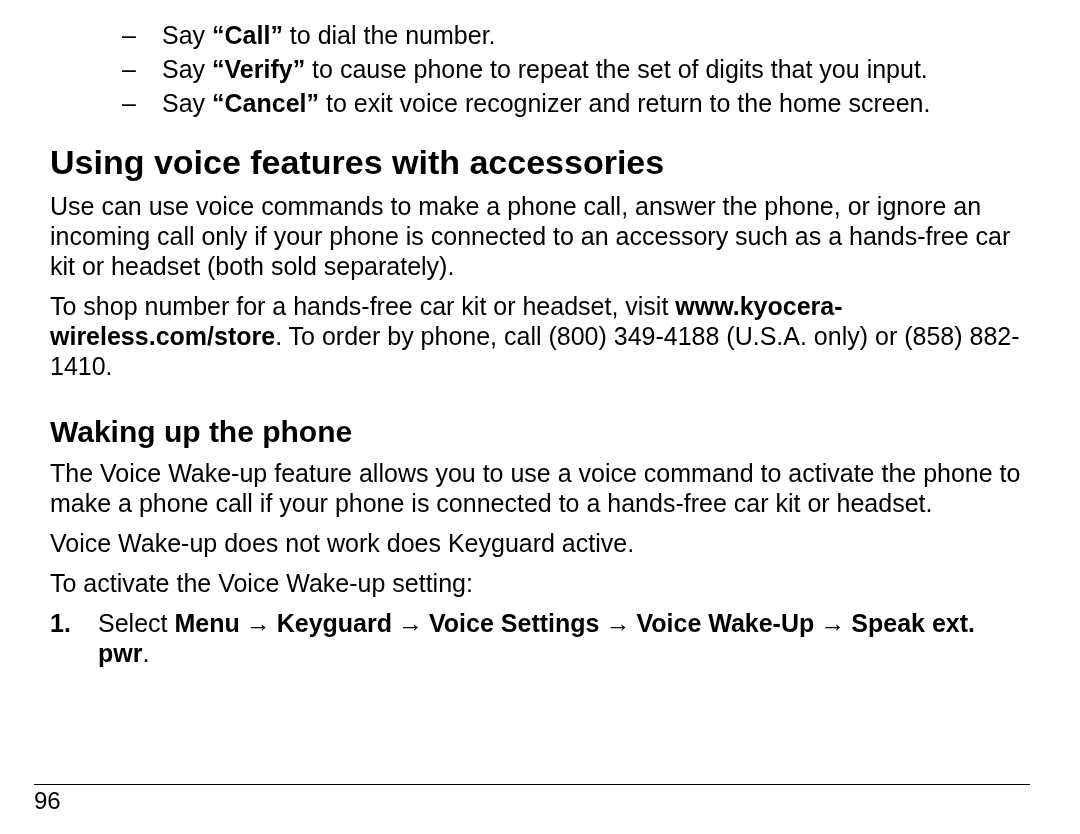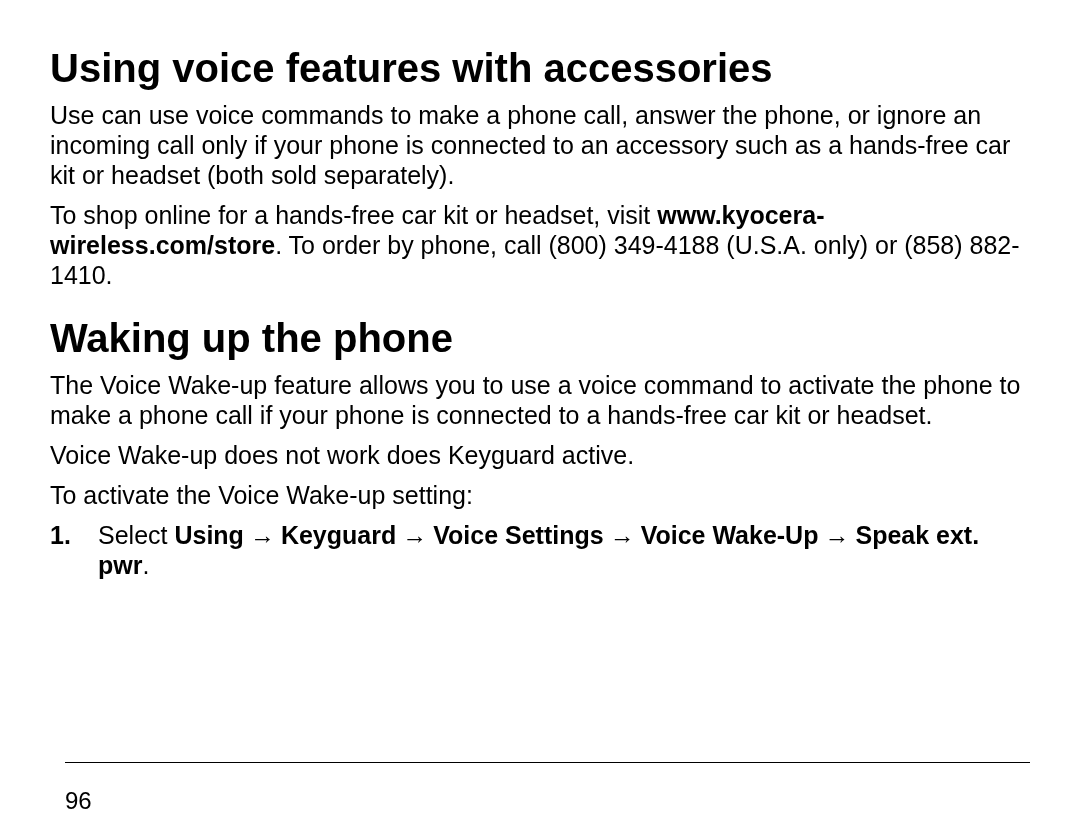--- a/index.html
+++ b/index.html
@@ -15,54 +15,63 @@
     }
     ul.dash { list-style: none; margin: 0 0 24px 0; padding: 0; }
     ul.dash li { position: relative; padding-left: 112px; margin-bottom: 4px; }
     ul.dash li::before {
       content: "–";
       position: absolute;
       left: 72px;
       top: 0;
     }
     .b { font-weight: bold; }
-    h1 { font-size: 40px; font-weight: bold; margin: 24px 0 8px 0; }
-    h2 { font-size: 40px; font-weight: bold; margin: 24px 0 6px 0; }
+    h1 { font-size: 34px; font-weight: bold; margin: 24px 0 8px 0; }
+    h2 { font-size: 30px; font-weight: bold; margin: 33px 0 6px 0; }
     p { margin: 8px 0 10px 0; }
     .step { padding-left: 48px; position: relative; margin-top: 6px; }
     .step .num { position: absolute; left: 0; top: 0; font-weight: bold; }
     .arrow { display: inline-block; padding: 0 6px; font-weight: normal; }
     .footer {
       position: absolute;
-      left: 65px; right: 50px;
+      left: 34px; right: 50px;
       bottom: 18px;
       border-top: 1px solid #000;
-      padding-top: 24px;
+      padding-top: 2px;
       display: flex;
       justify-content: space-between;
       font-size: 24px;
     }
   </style>
 </head>
 <body>
 
 <ul class="dash">
+  <li>
+    <span>Say </span><span class="b">“Call”</span><span> to dial the number.</span>
+  </li>
+  <li>
+    <span>Say </span><span class="b">“Verify”</span><span> to cause phone to repeat the set of digits that you input.</span>
+  </li>
+  <li>
+    <span>Say </span><span class="b">“Cancel”</span><span> to exit voice recognizer and return to the home screen.</span>
+  </li>
 </ul>
 
 <h1>Using voice features with accessories</h1>
 <p>Use can use voice commands to make a phone call, answer the phone, or ignore an incoming call only if your phone is connected to an accessory such as a hands-free car kit or headset (both sold separately).</p>
 <p>
-  <span>To shop online for a hands-free car kit or headset, visit </span><span class="b">www.kyocera-wireless.com/store</span><span>. To order by phone, call (800) 349-4188 (U.S.A. only) or (858) 882-1410.</span>
+  <span>To shop number for a hands-free car kit or headset, visit </span><span class="b">www.kyocera-wireless.com/store</span><span>. To order by phone, call (800) 349-4188 (U.S.A. only) or (858) 882-1410.</span>
 </p>
 
 <h2>Waking up the phone</h2>
 <p>The Voice Wake-up feature allows you to use a voice command to activate the phone to make a phone call if your phone is connected to a hands-free car kit or headset.</p>
 <p>Voice Wake-up does not work does Keyguard active.</p>
 <p>To activate the Voice Wake-up setting:</p>
 
 <div class="step">
   <span class="num">1.</span>
-  <span>Select </span><span class="b">Using</span><span class="arrow">→</span><span class="b">Keyguard</span><span class="arrow">→</span><span class="b">Voice Settings</span><span class="arrow">→</span><span class="b">Voice Wake-Up</span><span class="arrow">→</span><span class="b">Speak ext. pwr</span><span>.</span>
+  <span>Select </span><span class="b">Menu</span><span class="arrow">→</span><span class="b">Keyguard</span><span class="arrow">→</span><span class="b">Voice Settings</span><span class="arrow">→</span><span class="b">Voice Wake-Up</span><span class="arrow">→</span><span class="b">Speak ext. pwr</span><span>.</span>
 </div>
 
 <div class="footer">
   <span>96</span>
 </div>
 
 </body></html>

